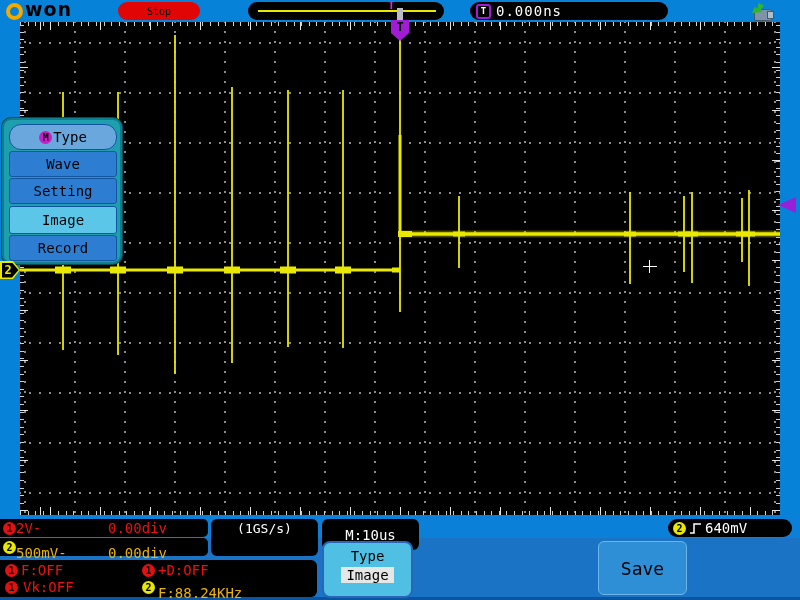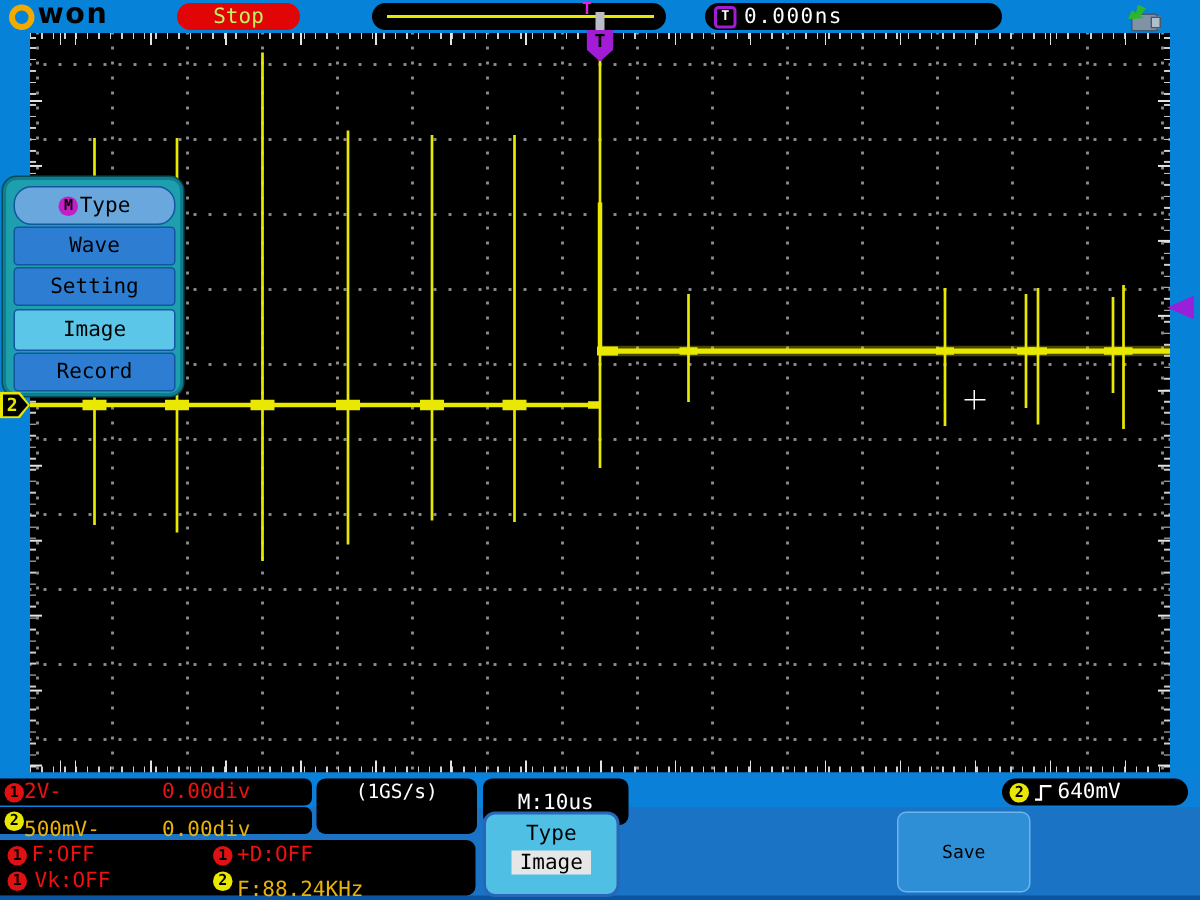--- a/index.html
+++ b/index.html
@@ -5,21 +5,21 @@
   html,body{margin:0;padding:0;background:#222;}
   #app{position:relative;width:800px;height:600px;background:#0683d8;overflow:hidden;
        font-family:"DejaVu Sans Mono","Liberation Mono",monospace;}
   
   .top-bar{position:absolute;left:0;top:0;width:800px;height:22px;background:#0683d8;padding-left:45px;}
   .logo{position:absolute;left:6px;top:1px;display:flex;align-items:center;height:20px;}
   .logo-ring{width:9px;height:9px;border:4px solid #f0aa00;border-radius:50%;background:transparent;}
   .logo-text{font-family:"DejaVu Sans","Liberation Sans",sans-serif;font-weight:bold;
              font-size:19px;color:#000;letter-spacing:1px;margin-left:2px;margin-top:-4px;}
   .stop-pill{position:absolute;left:118px;top:2px;width:82px;height:18px;background:#e10505;
-             border-radius:9px;color:#bef264;font-size:14px;display:flex;align-items:center;justify-content:center;}
+             border-radius:9px;color:#000000;font-size:10px;display:flex;align-items:center;justify-content:center;}
   .record-bar{position:absolute;left:248px;top:2px;width:196px;height:18px;background:#000;border-radius:9px;}
   .record-line{position:absolute;left:10px;top:8px;width:178px;height:2px;background:#e8e800;}
   .record-t{position:absolute;left:140px;top:-3px;color:#e81ee8;font-size:11px;font-weight:bold;}
   .trig-pill{position:absolute;left:470px;top:2px;width:198px;height:18px;background:#000;border-radius:9px;
              display:flex;align-items:center;}
   .trig-icon{width:11px;height:11px;border:2px solid #a21cd6;border-radius:3px;margin-left:6px;
              color:#fff;font-size:9px;font-weight:bold;display:flex;align-items:center;justify-content:center;}
   .trig-time{color:#fff;font-size:14px;margin-left:5px;letter-spacing:1px;}
   .usb{position:absolute;left:752px;top:3px;width:22px;height:16px;}
   .usb-body{position:absolute;left:2px;top:6px;width:16px;height:10px;background:#7f93a8;border-radius:2px;border:1px solid #44596e;}
@@ -103,21 +103,21 @@
   .yel-t{color:#eab308;margin-top:12px;}
   .fs14{font-size:14px;}
   .offset{position:absolute;left:108px;}
   .softkey{position:absolute;left:322px;top:26px;width:91px;height:57px;background:#4fc0e4;
            border:2px solid #2a66b8;border-radius:8px;box-sizing:border-box;z-index:2;
            display:flex;flex-direction:column;align-items:center;cursor:pointer;}
   .softkey-title{color:#000;font-size:14px;margin-top:5px;}
   .softkey-value{color:#000;font-size:14px;background:#e6e6e6;padding:0 5px;margin-top:3px;}
   .save-btn{position:absolute;left:598px;top:26px;width:89px;height:54px;background:#2f8fd6;
             border:1px solid #6db4e8;border-radius:6px;box-sizing:border-box;z-index:2;
-            display:flex;align-items:center;justify-content:center;color:#000;font-size:12px;cursor:pointer;}
+            display:flex;align-items:center;justify-content:center;color:#000;font-size:18px;cursor:pointer;}
   .edge-glyph{margin-left:3px;margin-right:2px;}
 </style>
 </head>
 <body>
 
 <div id="app">
 
   <div class="top-bar">
     <div class="logo">
       <span class="logo-ring"></span>

